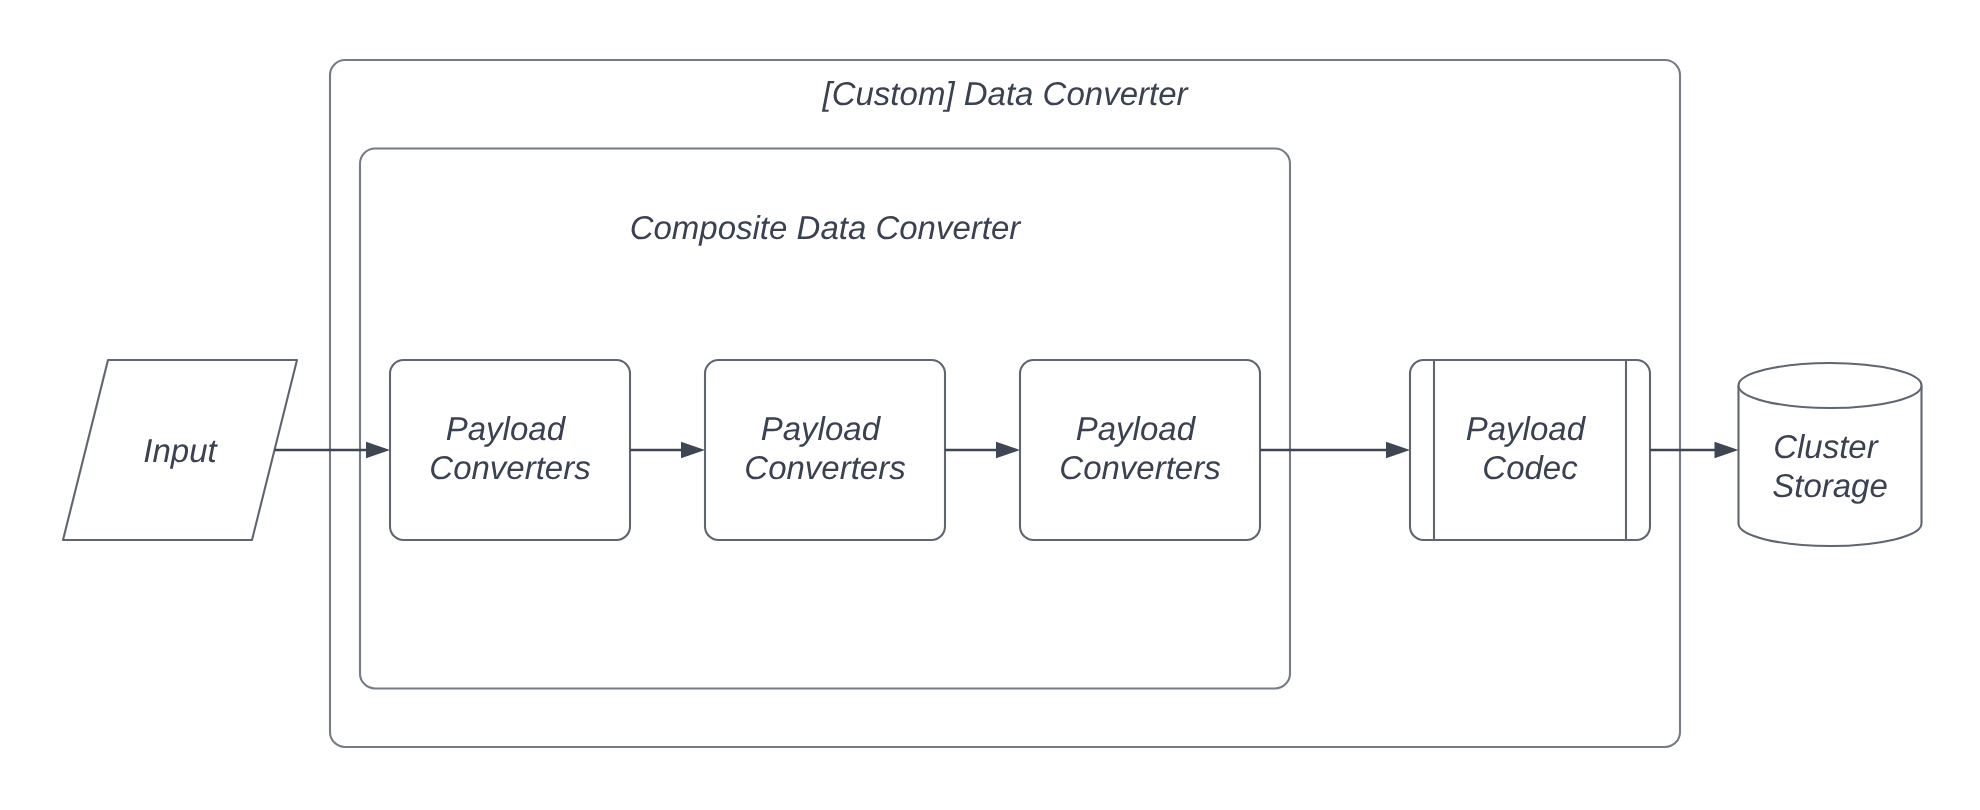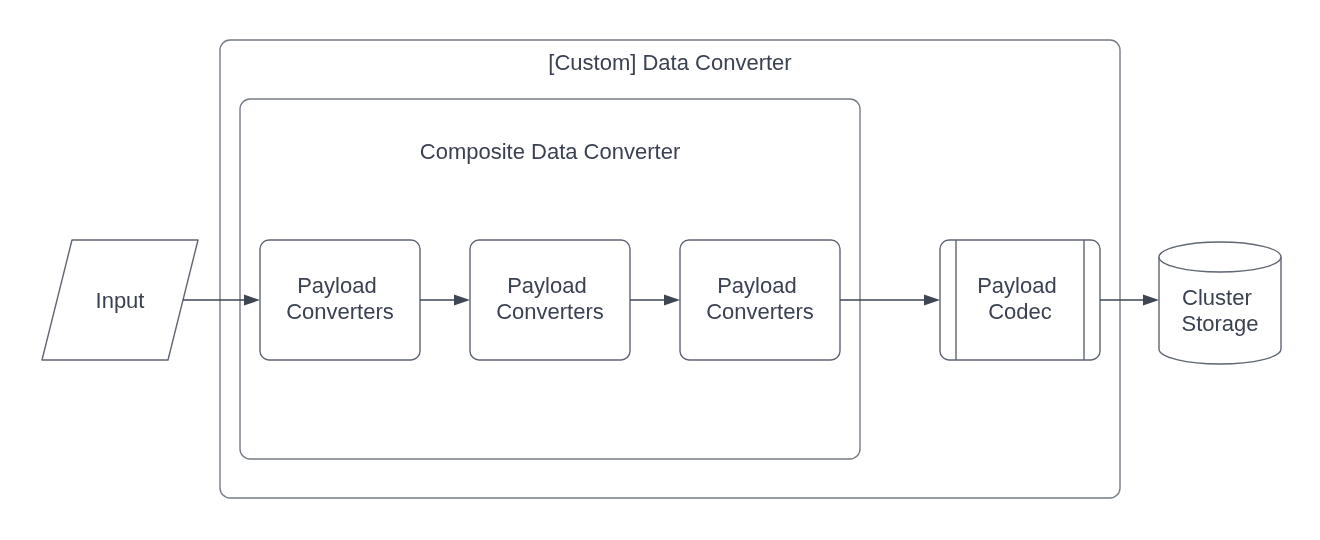--- a/index.html
+++ b/index.html
@@ -6,20 +6,21 @@
     margin: 0;
     padding: 0;
     background: #ffffff;
   }
   .canvas {
     position: relative;
     width: 1320px;
     height: 510px;
     background: #ffffff;
     overflow: hidden;
+    font-style: italic;
   }
   svg {
     display: block;
     font-family: "Liberation Sans", sans-serif;
   }
   .container-box {
     fill: none;
     stroke: #767c85;
     stroke-width: 1.4;
   }

